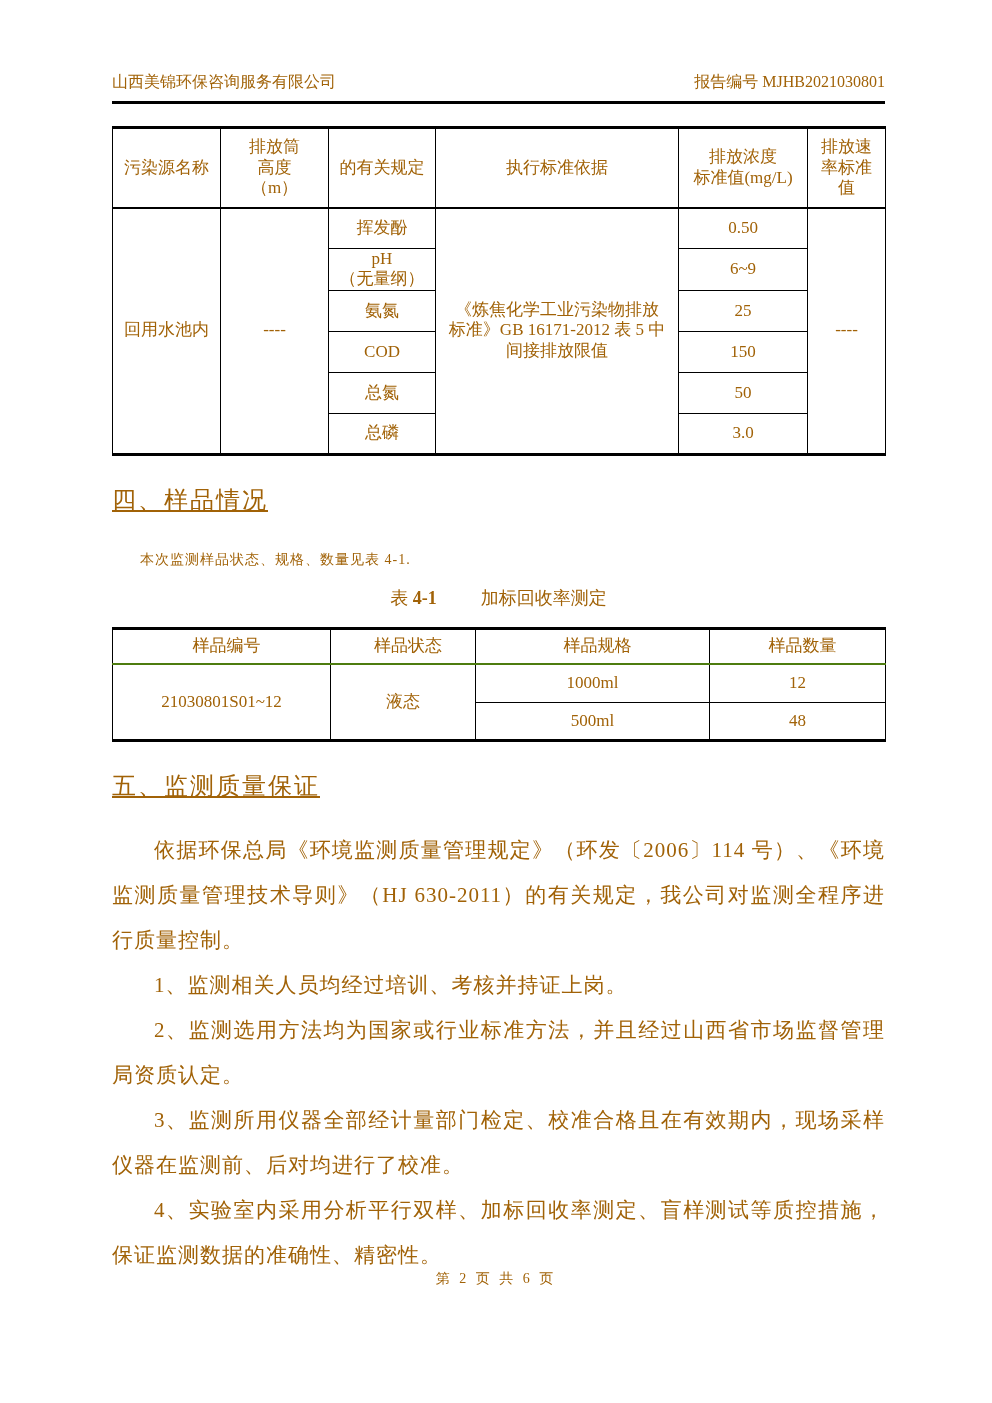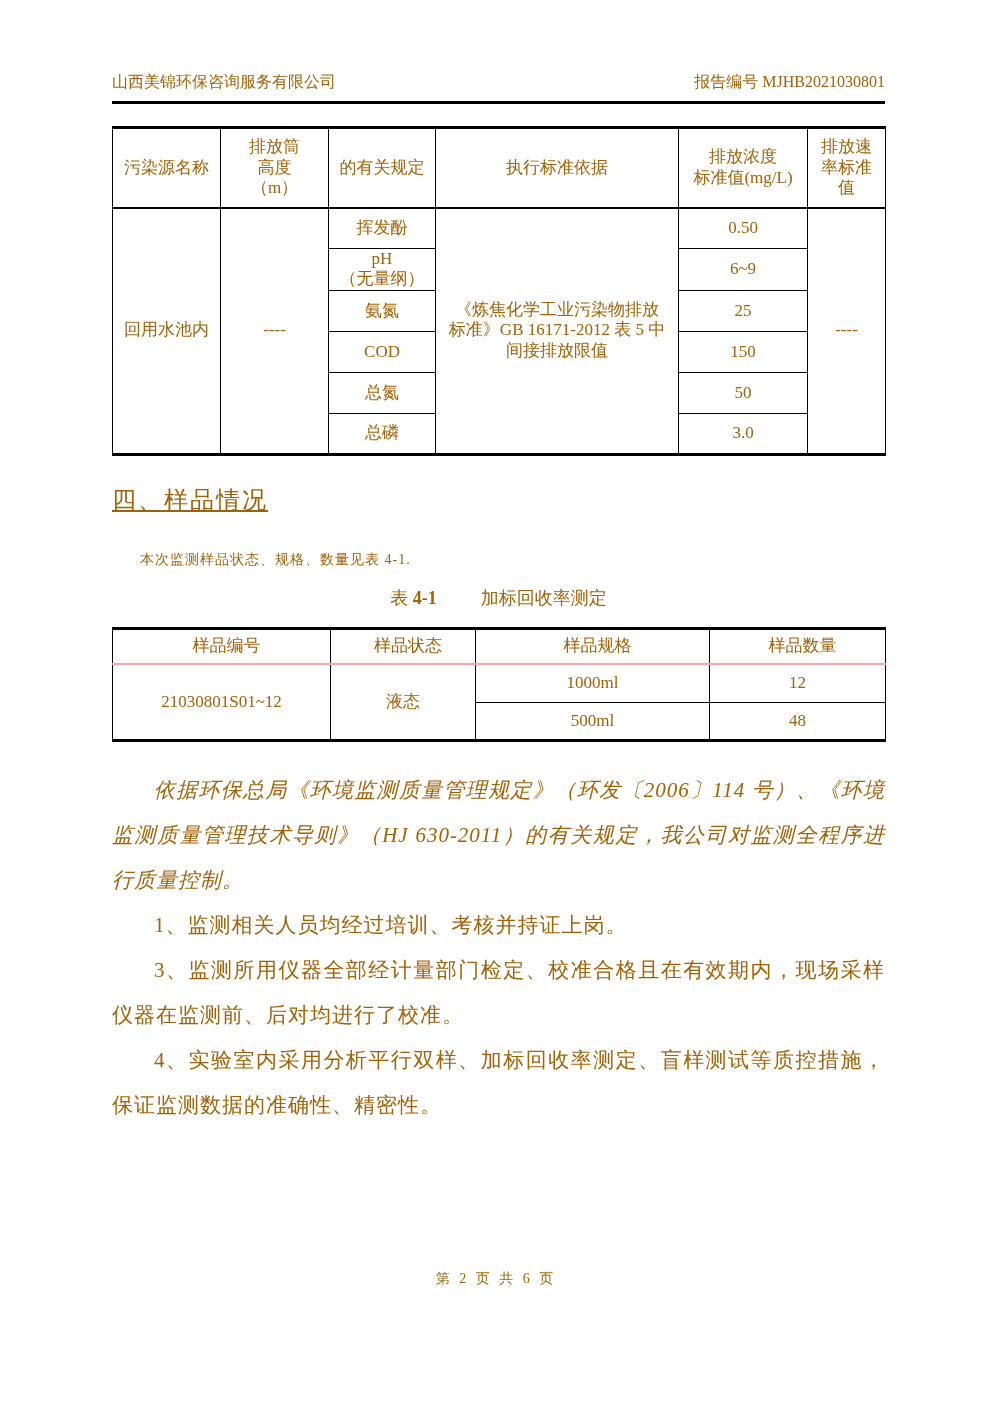--- a/index.html
+++ b/index.html
@@ -41,21 +41,21 @@
     line-height: 1.2;
     overflow: hidden;
   }
   .pre { white-space: pre-line; }
   .t1 { margin-top: 22px; font-size: 17px; }
   .t1 tr.head { height: 80px; }
   .t1 tr.head th { border-bottom: 2px solid #000; }
   .t1 tbody tr { height: 41px; }
   .t2 { margin-top: 17px; font-size: 17px; }
   .t2 tr.head { height: 36px; }
-  .t2 tr.head th { border-bottom: 2px solid #fca5a5; padding-left: 12px; }
+  .t2 tr.head th { border-bottom: 2px solid #4d7c0f; padding-left: 12px; }
   .t2 tbody tr { height: 38px; }
   
   h2.section-title {
     margin: 28px 0 0 0;
     font-size: 24px;
     font-weight: normal;
     letter-spacing: 2px;
     text-decoration: underline;
   }
   .intro {
@@ -72,21 +72,21 @@
   .caption .num { font-weight: bold; }
   .caption .cap-title { margin-left: 2.2em; }
   .body-para {
     margin: 0;
     font-size: 21px;
     line-height: 45px;
     text-align: justify;
     text-indent: 2em;
     letter-spacing: 1px;
   }
-  .body-para.first { margin-top: 26px; font-style: italic; }
+  .body-para.first { margin-top: 26px; }
   
   .footer {
     position: absolute;
     top: 1270px;
     left: 0;
     right: 0;
     text-align: center;
     font-size: 14px;
     letter-spacing: 3px;
   }
@@ -192,21 +192,23 @@
         <td>1000ml</td>
         <td>12</td>
       </tr>
       <tr>
         <td>500ml</td>
         <td>48</td>
       </tr>
     </tbody>
   </table>
 
+  <h2 class="section-title">五、监测质量保证</h2>
 
   <p class="body-para first">依据环保总局《环境监测质量管理规定》（环发〔2006〕114 号）、《环境监测质量管理技术导则》（HJ 630-2011）的有关规定，我公司对监测全程序进行质量控制。</p>
   <p class="body-para">1、监测相关人员均经过培训、考核并持证上岗。</p>
+  <p class="body-para">2、监测选用方法均为国家或行业标准方法，并且经过山西省市场监督管理局资质认定。</p>
   <p class="body-para">3、监测所用仪器全部经计量部门检定、校准合格且在有效期内，现场采样仪器在监测前、后对均进行了校准。</p>
   <p class="body-para">4、实验室内采用分析平行双样、加标回收率测定、盲样测试等质控措施，保证监测数据的准确性、精密性。</p>
 
   <div class="footer">第 2 页 共 6 页</div>
 
 </div>
 
 </body></html>

